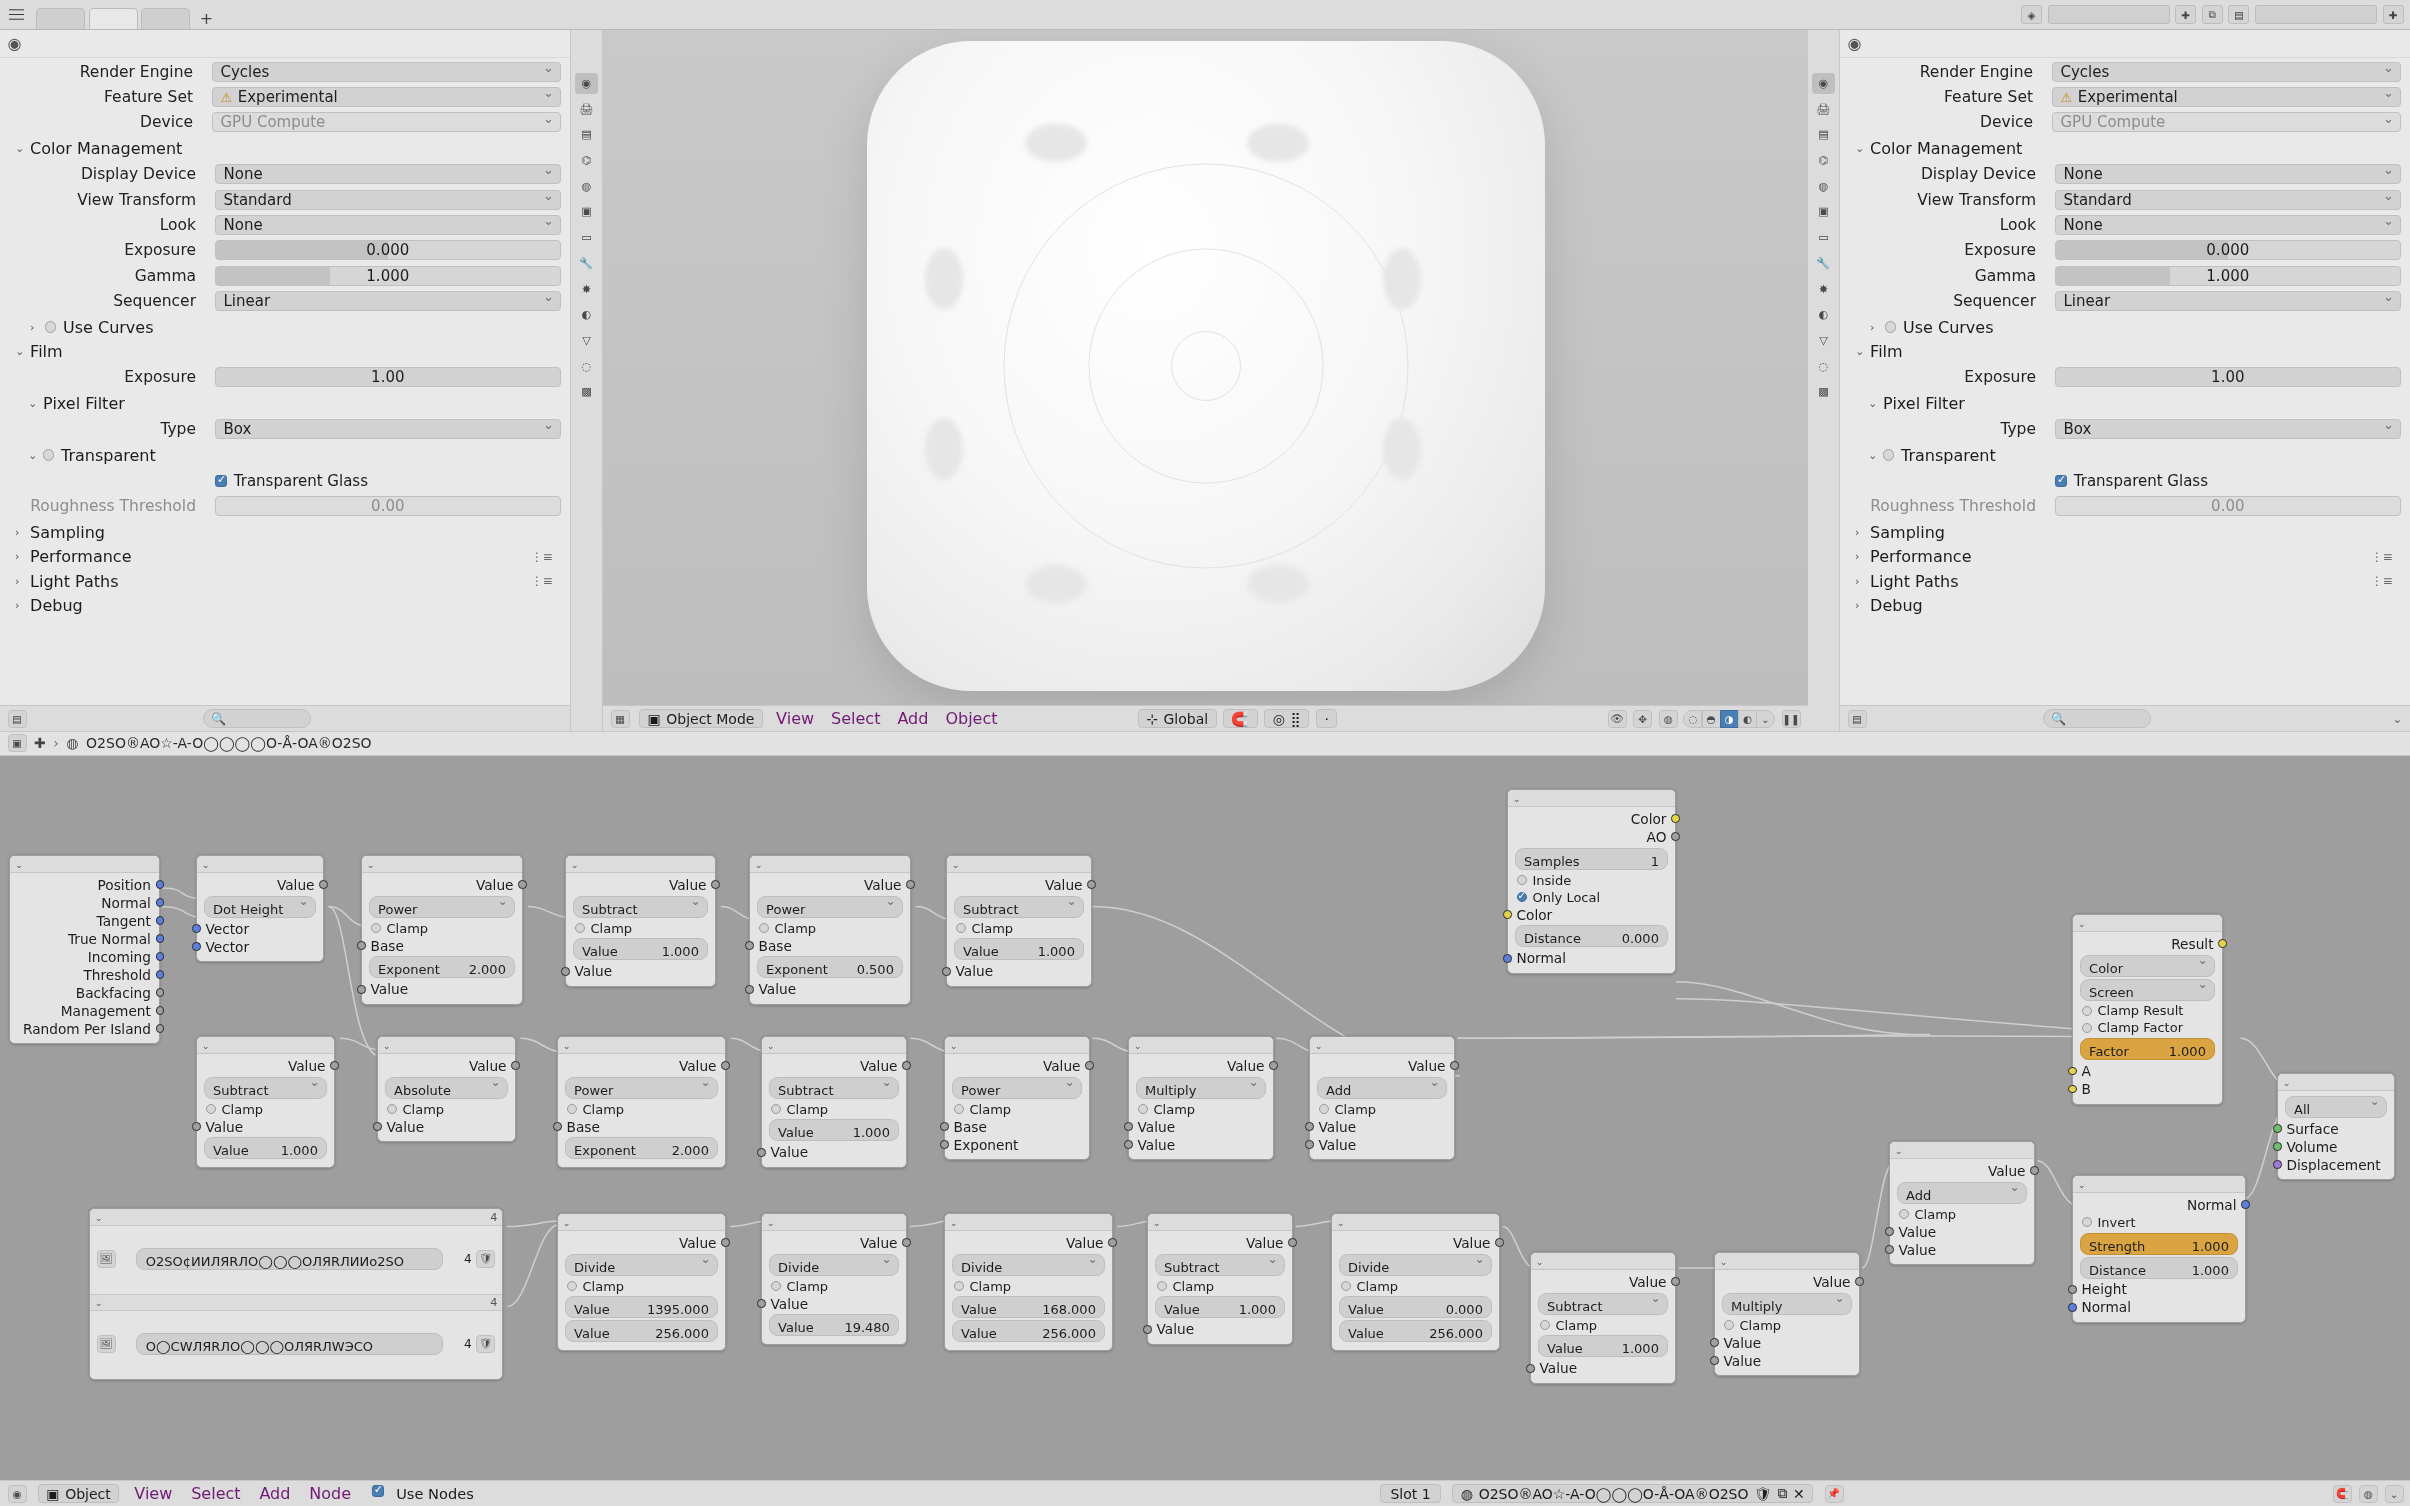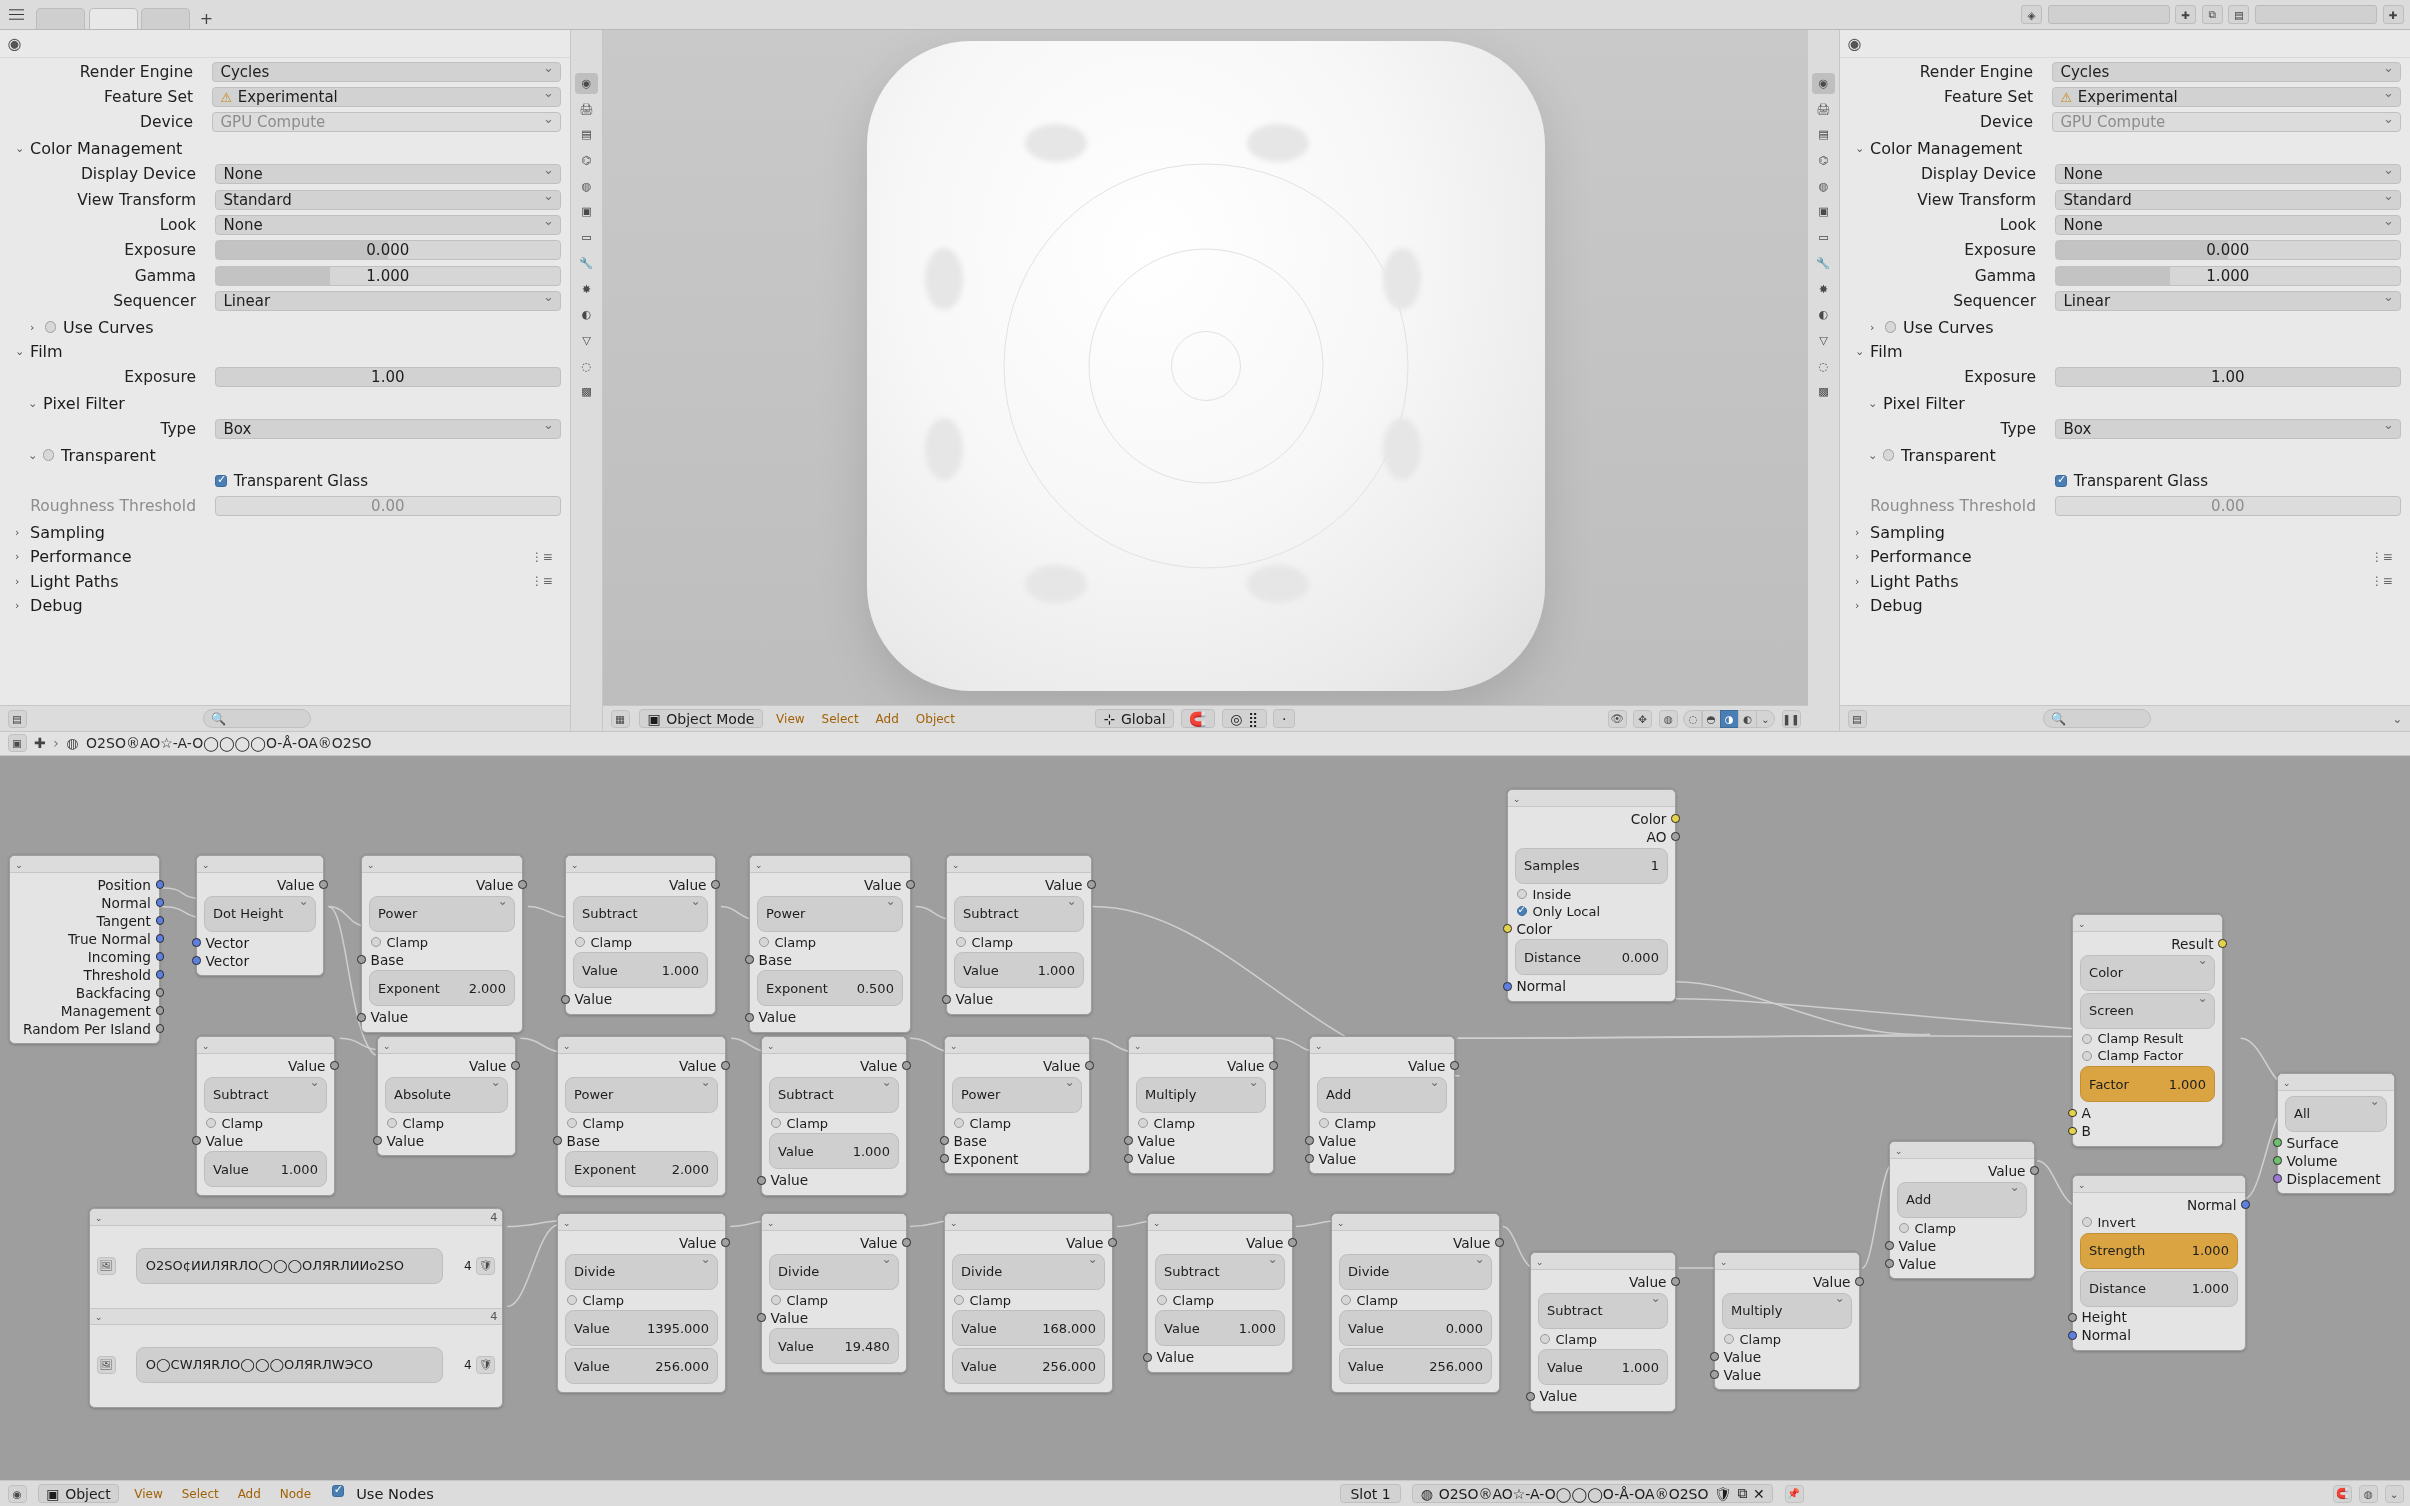--- a/index.html
+++ b/index.html
@@ -86,21 +86,21 @@
   .vp-ring {
     position:absolute; left:50%; top:50%; transform:translate(-50%,-50%);
     border:1.9px solid #e2e2e2; border-radius:50%;
   }
   .vp-blob { position:absolute; border-radius:50%; background:#e6e6e6; filter:blur(2.8px); }
   .vp-bottom {
     position:absolute; left:0; right:0; bottom:0; height:26px; background:#dcdcdc;
     border-top:0.9px solid #c6c6c6; display:flex; align-items:center; padding:0 7.5px; gap:9.4px; font-size:14.6px;
   }
   .mode-pill { height:19px; background:#d2d2d2; border:0.9px solid #bfbfbf; border-radius:3.8px; display:flex; align-items:center; gap:5.6px; padding:0 7.5px; font-size:14px; }
-  .menu-item { font-size:12px; color:#a16207; padding:0 3.8px; }
+  .menu-item { font-size:16px; color:#701a75; padding:0 3.8px; }
   .vp-icons { margin-left:auto; display:flex; align-items:center; gap:6.6px; }
   .ico-btn { width:19px; height:18px; background:#d4d4d4; border:0.9px solid #c0c0c0; border-radius:3.8px; display:flex; align-items:center; justify-content:center; font-size:10.4px; color:#4a4a4a; }
   .shade-group { display:flex; }
   .shade-group .ico-btn { border-radius:0; margin-left:-0.9px; }
   .shade-group .ico-btn:first-child { border-radius:9.4px 0 0 9.4px; }
   .shade-group .ico-btn:last-child { border-radius:0 9.4px 9.4px 0; }
   .shade-group .ico-btn.on { background:#4a7fb5; border-color:#3d6b9a; color:#fff; }
 
   
   .crumbbar {
@@ -117,22 +117,22 @@
   .node .nhead { height:17px; border-radius:4.7px 4.7px 0 0; background:#dcdcdc; border-bottom:0.9px solid #c6c6c6; display:flex; align-items:center; padding:0 4.7px; }
   .node .nhead .tri { font-size:9.4px; color:#555; }
   .node .nbody { padding:2.8px 0 5.6px 0; }
   .sock { position:relative; height:18px; display:flex; align-items:center; padding:0 8.5px; }
   .sock.out { justify-content:flex-end; }
   .dot { position:absolute; width:8.5px; height:8.5px; border-radius:50%; border:0.9px solid #2d2d2d; top:4.7px; }
   .dot.l { left:-4.7px; } .dot.r { right:-4.7px; }
   .d-gray { background:#a0a0a0; } .d-yellow { background:#e4d24a; } .d-blue { background:#5c7fe0; }
   .d-green { background:#6ec06e; } .d-purple { background:#9d7ad8; }
   .widget {
-    margin:1.9px 6.6px; height:36px; background:#cfcfcf; border:0.9px solid #bdbdbd; border-radius:8.5px;
-    display:flex; align-items:center; padding:0 8.5px; font-size:13px; position:relative;
+    margin:1.9px 6.6px; height:22px; background:#cfcfcf; border:0.9px solid #bdbdbd; border-radius:8.5px;
+    display:flex; align-items:flex-end; padding:0 8.5px; font-size:13px; position:relative;
   }
   .widget.split { justify-content:space-between; }
   .widget.drop:after { content:"⌄"; position:absolute; right:6.6px; top:-2.8px; color:#6d6d6d; font-size:12.2px; }
   .widget.orange { background:#d9a441; border-color:#c08f33; }
   .cbrow { display:flex; align-items:center; height:17px; padding:0 8.5px; font-size:13px; }
   .cb { width:10.4px; height:10.4px; border:0.9px solid #9a9a9a; background:#d6d6d6; border-radius:1.9px; margin-right:5.6px; display:inline-block; }
   .cb.on { background:#4a7fb5; border-color:#3d6b9a; position:relative; }
   .cb.on:after { content:"✓"; position:absolute; left:0; top:-3.8px; color:#fff; font-size:10.4px; }
   .cb.rad { border-radius:50%; }
   .imgrow { display:flex; align-items:center; gap:4.7px; margin:2.8px 6.6px; }

